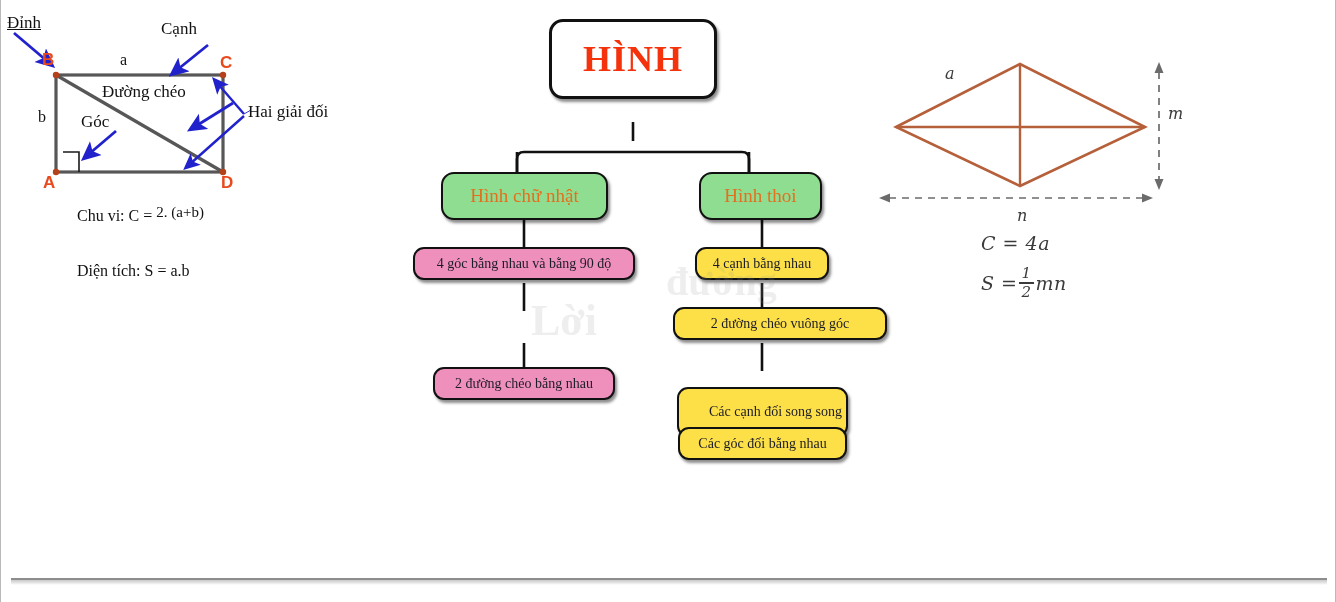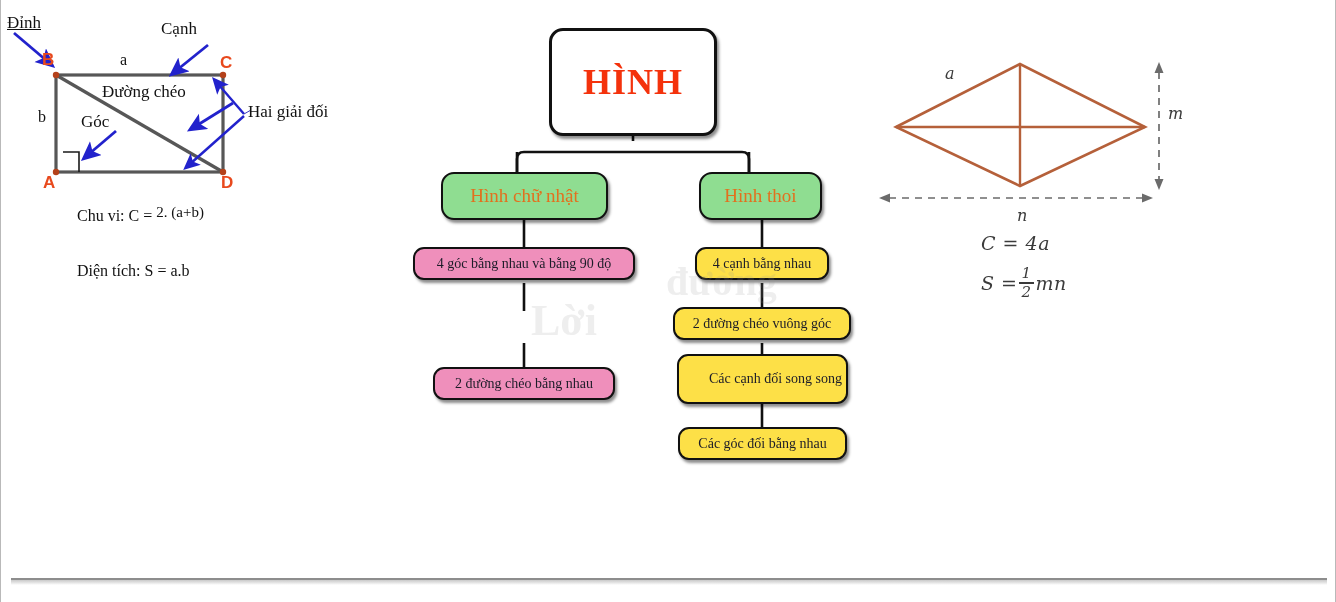--- a/index.html
+++ b/index.html
@@ -210,21 +210,21 @@
         <path d="M361,343 L361,371"></path>
         <path d="M361,403 L361,431"></path>
       </g>
 
       <g stroke="#111111" stroke-width="2.6" fill="none">
         <path d="M116,152 L116,174"></path>
         <path d="M348,152 L348,174"></path>
       </g>
     </svg>
 
-    <div class="node root" style="left:148px; top:28px; width:168px; height:108px;">
+    <div class="node root" style="left:148px; top:19px; width:168px; height:80px;">
       <span class="node-label">HÌNH</span>
     </div>
 
     <div class="node cat" style="left:40px; top:172px; width:167px; height:48px;">
       <span class="node-label">Hình chữ nhật</span>
     </div>
 
     <div class="node cat" style="left:298px; top:172px; width:123px; height:48px;">
       <span class="node-label">Hình thoi</span>
     </div>
@@ -232,24 +232,24 @@
     <div class="node leaf-pink" style="left:12px; top:247px; width:222px; height:33px;">
       <span class="node-label">4 góc bằng nhau và bằng 90 độ</span>
     </div>
     <div class="node leaf-pink" style="left:32px; top:367px; width:182px; height:33px;">
       <span class="node-label">2 đường chéo bằng nhau</span>
     </div>
 
     <div class="node leaf-blue" style="left:294px; top:247px; width:134px; height:33px;">
       <span class="node-label">4 cạnh bằng nhau</span>
     </div>
-    <div class="node leaf-blue" style="left:272px; top:307px; width:178px; height:33px;">
+    <div class="node leaf-blue" style="left:272px; top:307px; width:214px; height:33px;">
       <span class="node-label">2 đường chéo vuông góc</span>
     </div>
-    <div class="node leaf-blue" style="left:276px; top:354px; width:171px; height:50px;padding-left:26px;">
+    <div class="node leaf-blue" style="left:276px; top:387px; width:171px; height:50px;padding-left:26px;">
       <span class="node-label">Các cạnh đối song song</span>
     </div>
     <div class="node leaf-blue" style="left:277px; top:427px; width:169px; height:33px;">
       <span class="node-label">Các góc đối bằng nhau</span>
     </div>
   </div>
 
   <div id="rhombus-figure">
     <svg id="rhombus-svg" width="320" height="280" viewBox="0 0 320 280">
       <defs>

